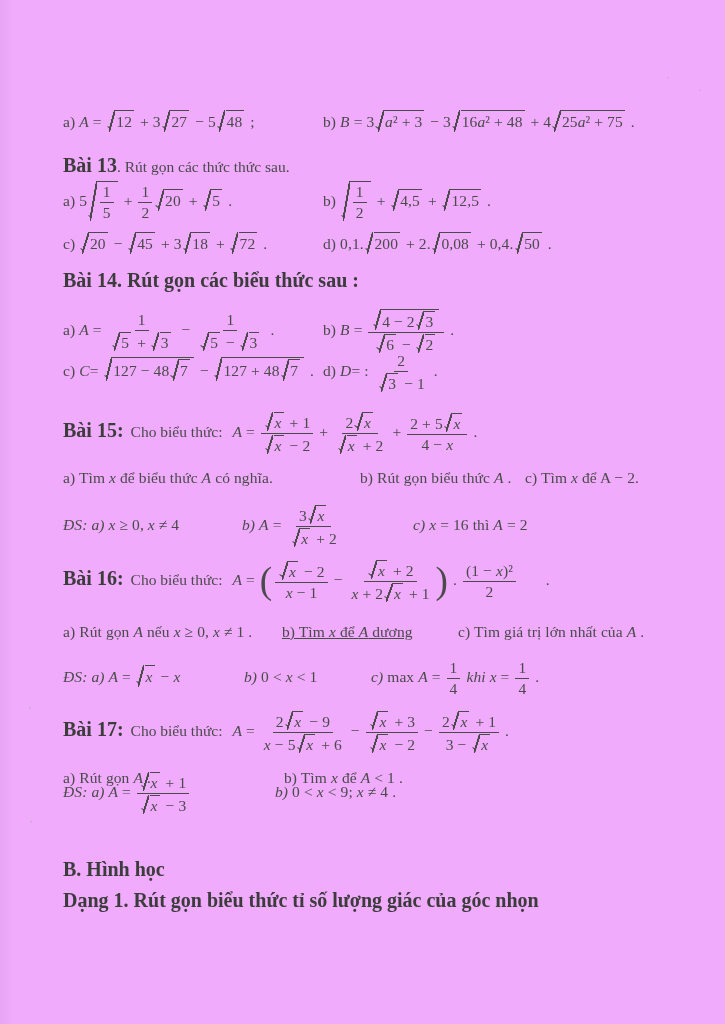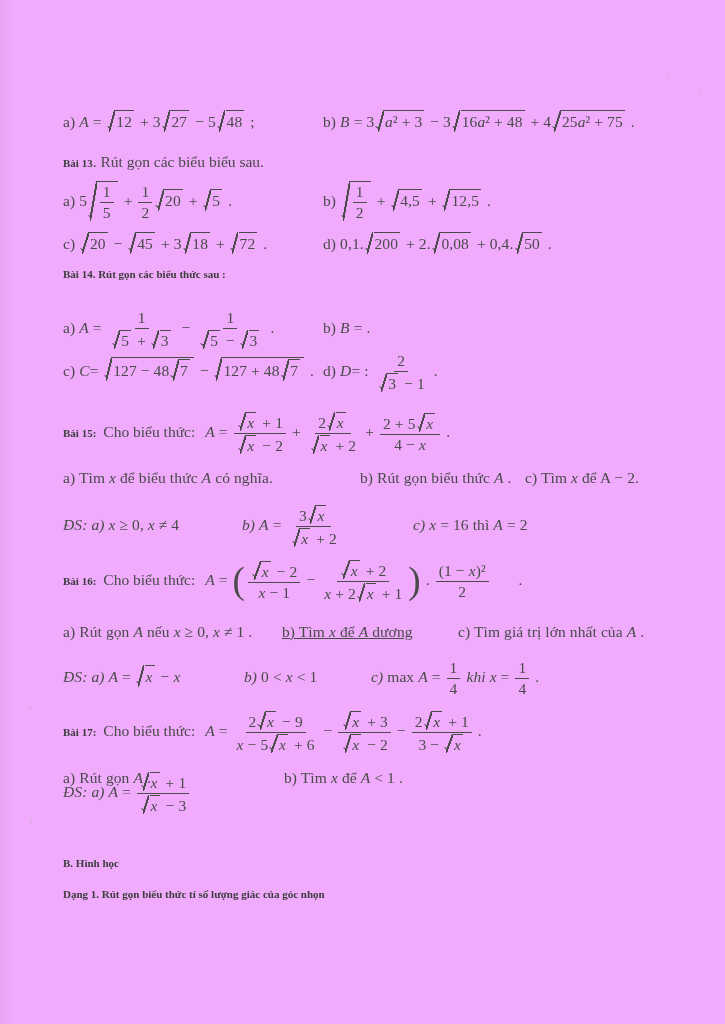--- a/index.html
+++ b/index.html
@@ -16,21 +16,21 @@
   .row{position:absolute;left:63px;right:26px;display:flex;align-items:baseline;white-space:nowrap;}
   .cell{flex:none;display:block;}
   .cell:last-child{flex:1 1 auto;}
   .two .c1{width:260px;}
   .q15 .c1{width:297px;} .q15 .c2{width:165px;}
   .ds15 .c1{width:179px;} .ds15 .c2{width:171px;}
   .q16 .c1{width:219px;} .q16 .c2{width:176px;text-decoration:underline;}
   .ds16 .c1{width:181px;} .ds16 .c2{width:127px;}
   .q17 .c1{width:221px;}
   .ds17 .c1{width:212px;}
-  .hdr{font-weight:bold;color:#3c3c3c;font-size:11px;}
+  .hdr{font-weight:bold;color:#3c3c3c;font-size:20px;}
   .mr{margin-right:7px;}
   .mr2{margin-right:10px;}
   
   .fm{letter-spacing:0.1px;}
   .mi{font-style:italic;}
   .frac{display:inline-flex;flex-direction:column;align-items:center;vertical-align:middle;
         margin:0 2px;line-height:1.15;text-align:center;}
   .frac>.num{padding:0 3px 1px;border-bottom:1.3px solid currentColor;}
   .frac>.den{padding:1px 3px 0;}
   .sqrt{display:inline-block;position:relative;padding-left:0.5em;margin:0 2px;}
@@ -54,21 +54,21 @@
   <div class="speck" style="left:29px;top:706px;width:2px;height:3px;"></div>
   <div class="speck" style="left:30px;top:820px;width:2px;height:3px;"></div>
 
   <div class="row two" style="top:110px">
     <span class="cell c1 fm">a) <span class="mi">A</span> = <span class="sqrt"><span class="rad">12</span></span> + 3<span class="sqrt"><span class="rad">27</span></span> − 5<span class="sqrt"><span class="rad">48</span></span> ;</span>
     <span class="cell fm">b) <span class="mi">B</span> = 3<span class="sqrt"><span class="rad"><span class="mi">a</span>² + 3</span></span> − 3<span class="sqrt"><span class="rad">16<span class="mi">a</span>² + 48</span></span> + 4<span class="sqrt"><span class="rad">25<span class="mi">a</span>² + 75</span></span> .</span>
   </div>
 
   <div class="row" style="top:152px">
     <span class="hdr">Bài 13</span>
-      <span>. Rút gọn các biểu biểu sau.</span>
+      <span>. Rút gọn các thức thức sau.</span>
   </div>
 
   <div class="row two" style="top:181px">
     <span class="cell c1 fm">a) 5<span class="sqrt"><span class="rad"><span class="frac">
               <span class="num">1</span>
               <span class="den">5</span>
             </span></span></span> + <span class="frac">
           <span class="num">1</span>
           <span class="den">2</span>
         </span><span class="sqrt"><span class="rad">20</span></span> + <span class="sqrt"><span class="rad">5</span></span> .</span>
@@ -88,21 +88,24 @@
   </div>
 
   <div class="row two" style="top:309px">
     <span class="cell c1 fm">a) <span class="mi">A</span> = <span class="frac">
           <span class="num">1</span>
           <span class="den"><span class="sqrt"><span class="rad">5</span></span> + <span class="sqrt"><span class="rad">3</span></span></span>
         </span> − <span class="frac">
           <span class="num">1</span>
           <span class="den"><span class="sqrt"><span class="rad">5</span></span> − <span class="sqrt"><span class="rad">3</span></span></span>
         </span> .</span>
-    <span class="cell fm">b) <span class="mi">B</span> =  .</span>
+    <span class="cell fm">b) <span class="mi">B</span> = <span class="frac">
+          <span class="num"><span class="sqrt"><span class="rad">4 − 2<span class="sqrt"><span class="rad">3</span></span></span></span></span>
+          <span class="den"><span class="sqrt"><span class="rad">6</span></span> − <span class="sqrt"><span class="rad">2</span></span></span>
+        </span> .</span>
   </div>
 
   <div class="row two" style="top:352px">
     <span class="cell c1 fm">c) <span class="mi">C</span>= <span class="sqrt"><span class="rad">127 − 48<span class="sqrt"><span class="rad">7</span></span></span></span> − <span class="sqrt"><span class="rad">127 + 48<span class="sqrt"><span class="rad">7</span></span></span></span> .</span>
     <span class="cell fm">d) <span class="mi">D</span>=  : <span class="frac">
           <span class="num">2</span>
           <span class="den"><span class="sqrt"><span class="rad">3</span></span> − 1</span>
         </span> .</span>
   </div>
 
@@ -187,20 +190,21 @@
   <div class="row q17" style="top:768px">
     <span class="cell c1 fm">a) Rút gọn <span class="mi">A</span> .</span>
     <span class="cell fm">b) Tìm  <span class="mi">x</span>  để  <span class="mi">A</span> &lt; 1 .</span>
   </div>
 
   <div class="row ds17" style="top:772px">
     <span class="cell c1 fm"><span class="mi">ĐS: a)</span>  <span class="mi">A</span> = <span class="frac">
           <span class="num"><span class="sqrt"><span class="rad"><span class="mi">x</span></span></span> + 1</span>
           <span class="den"><span class="sqrt"><span class="rad"><span class="mi">x</span></span></span> − 3</span>
         </span></span>
+    <span class="cell fm"><span class="mi">b)</span>  0 &lt; <span class="mi">x</span> &lt; 9; <span class="mi">x</span> ≠ 4 .</span>
   </div>
 
   <div class="row" style="top:856px">
     <span class="hdr">B. Hình học</span>
   </div>
 
   <div class="row" style="top:887px">
     <span class="hdr">Dạng 1. Rút gọn biểu thức tỉ số lượng giác của góc nhọn</span>
   </div>
 

